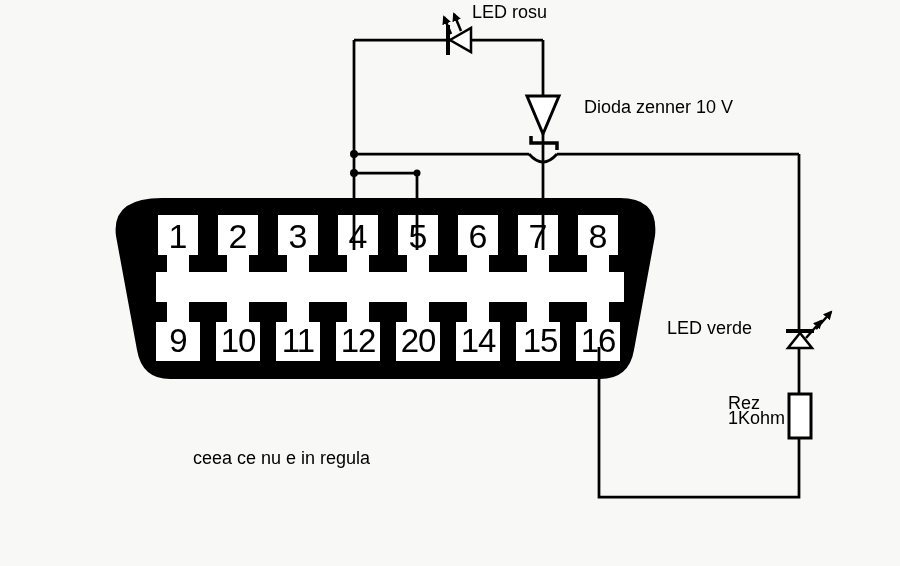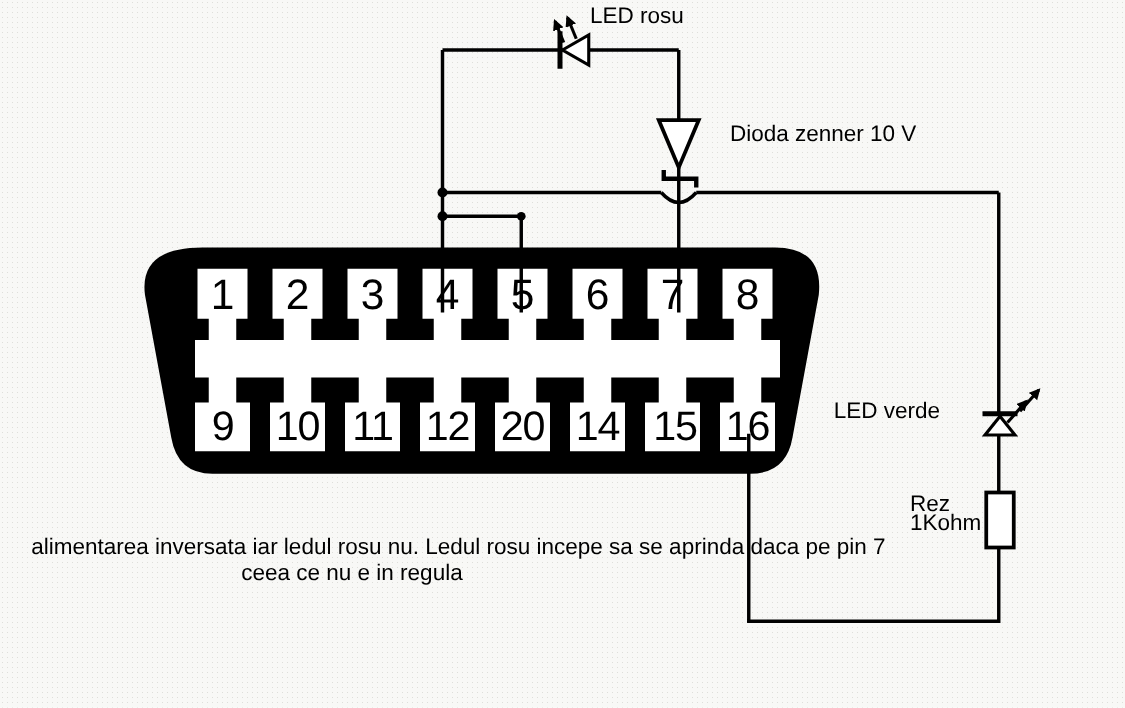--- a/index.html
+++ b/index.html
@@ -146,16 +146,15 @@
   </svg>
 
   <div class="label" style="left:472px;top:5px;">LED rosu</div>
   <div class="label" style="left:584px;top:100px;">Dioda zenner 10 V</div>
   <div class="label" style="left:667px;top:321px;">LED verde</div>
   <div class="label" style="left:728px;top:396px;">
     <div>Rez</div>
     <div>1Kohm</div>
   </div>
 
-  <div class="label" style="left:25px;top:430px;">alimentarea inversata iar ledul rosu nu. Ledul rosu incepe sa se aprinda daca pe pin 7</div>
   <div class="label" style="left:193px;top:451px;">ceea ce nu e in regula</div>
 
 </div>
 
 </body></html>

